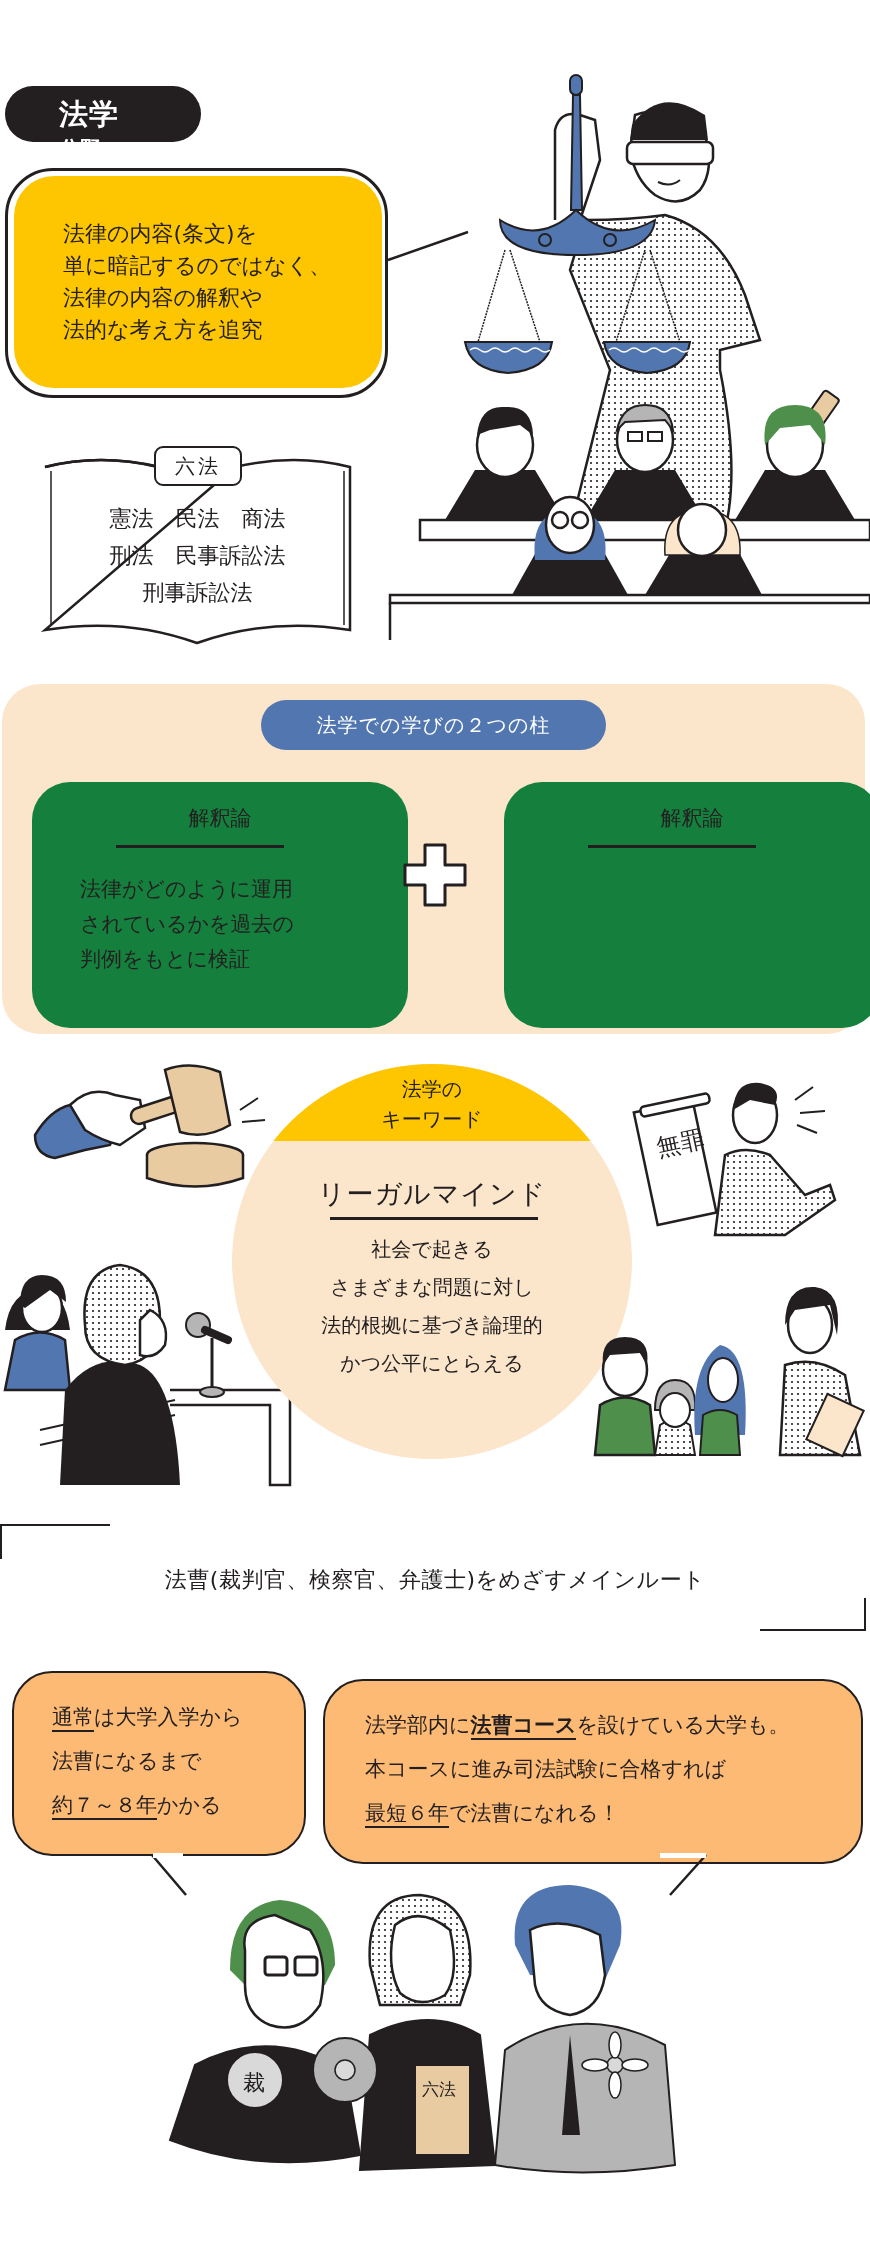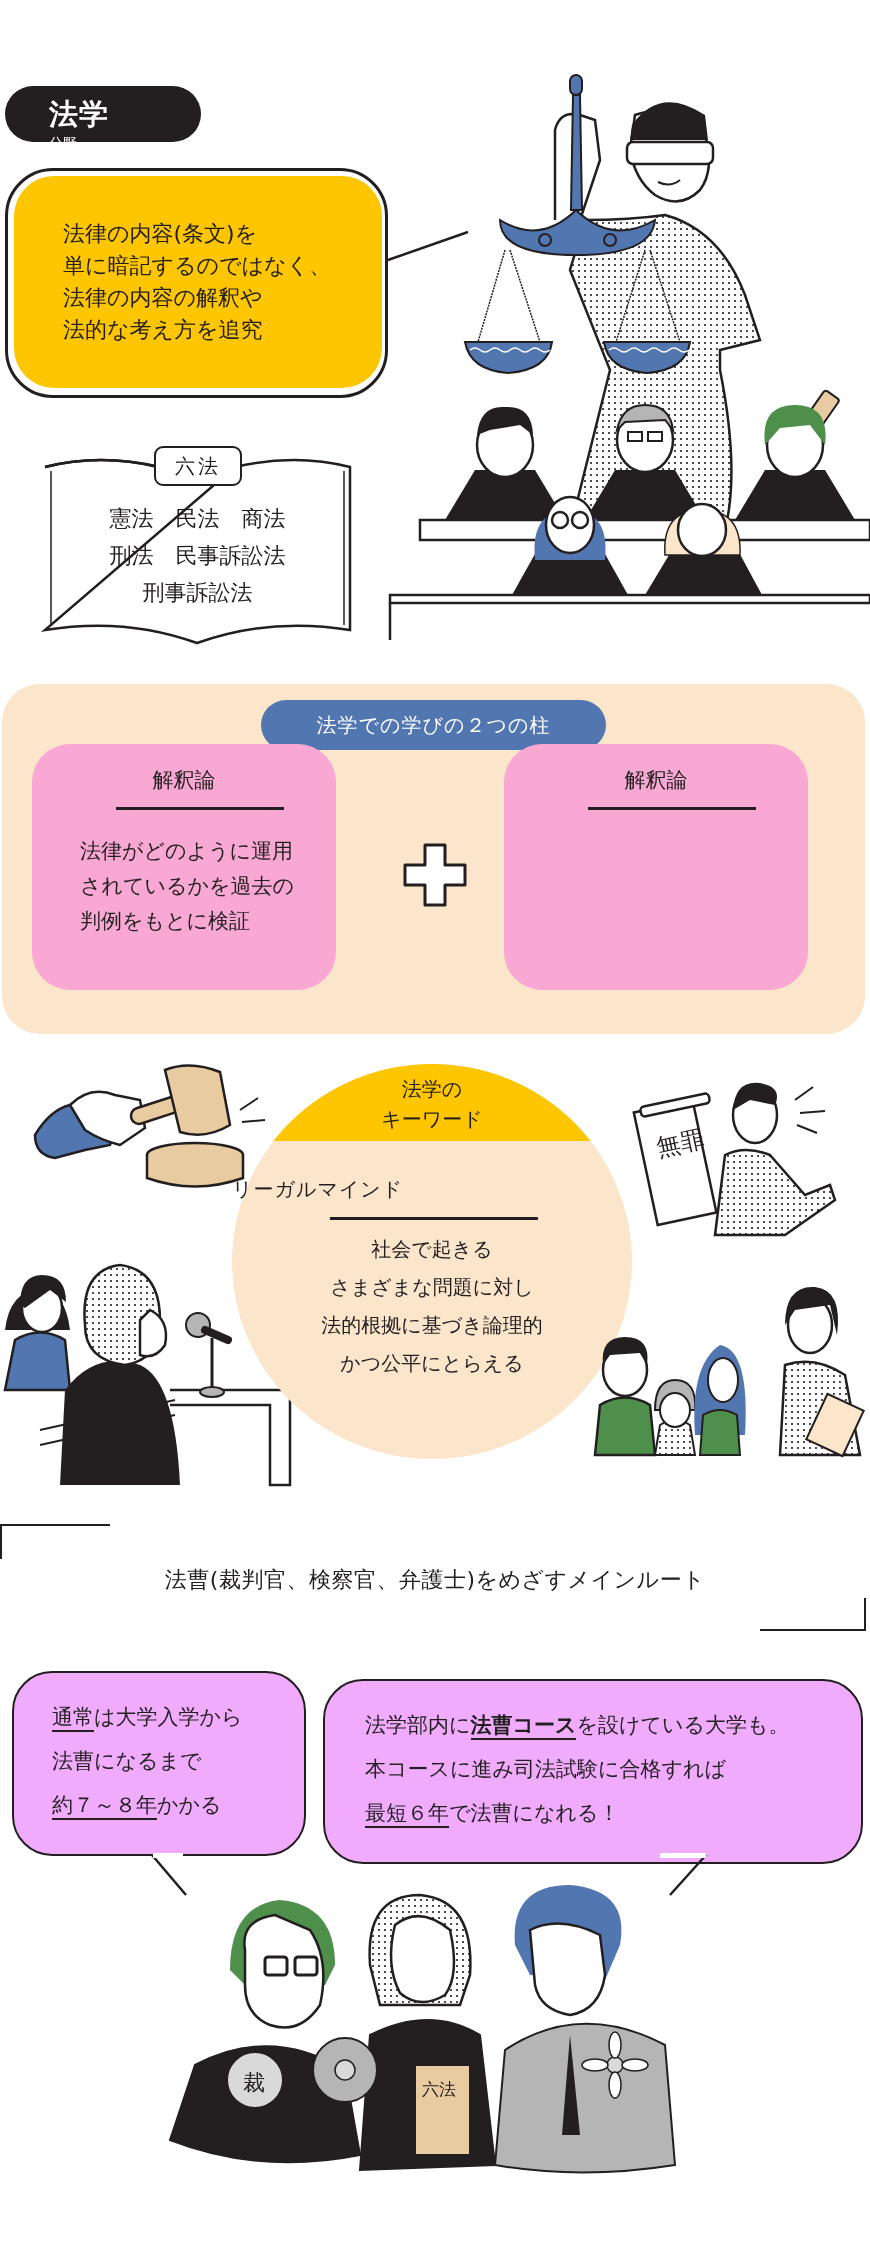--- a/index.html
+++ b/index.html
@@ -3,61 +3,61 @@
 <meta charset="utf-8">
 <style>
   * { box-sizing: border-box; margin: 0; padding: 0; }
   html, body { width: 870px; height: 2251px; background: #ffffff; overflow: hidden; }
   body { position: relative; font-family: "DejaVu Sans", "Liberation Sans", sans-serif; color: #231f20; }
   .abs { position: absolute; }
 
   
   .title-pill { left: 5px; top: 86px; width: 196px; height: 56px; background: #231f20; border-radius: 28px; color: #fff; display: flex; align-items: baseline; padding-left: 42px; padding-top: 9px; flex-direction: column; }
   .title-main { font-size: 29px; font-weight: bold; letter-spacing: 1px; }
-  .title-sub { font-size: 14px; font-weight: normal; margin-left: 2px; }
+  .title-sub { font-size: 21px; font-weight: bold; margin-left: 12px; }
 
   
   .yellow-outer { left: 5px; top: 168px; width: 383px; height: 230px; border: 3px solid #231f20; border-radius: 48px; background: #fff; }
   .yellow-inner { left: 14px; top: 176px; width: 368px; height: 212px; border-radius: 40px; background: #fdc600; }
   .yellow-text { left: 63px; top: 218px; font-size: 22px; line-height: 32px; color: #231f20; }
   .yellow-text div { white-space: nowrap; }
 
   
   .book { left: 40px; top: 445px; width: 315px; height: 200px; }
   .book-title { left: 154px; top: 446px; width: 88px; height: 40px; border: 2.5px solid #231f20; border-radius: 9px; background: #fff; font-size: 20px; display: flex; align-items: center; justify-content: center; letter-spacing: 3px; }
   .book-lines { left: 40px; top: 500px; width: 315px; text-align: center; font-size: 22px; line-height: 37px; }
   .book-lines div { white-space: pre; }
 
   
   .panel { left: 2px; top: 684px; width: 863px; height: 350px; background: #fbe6cc; border-radius: 38px; }
   .panel-badge { left: 261px; top: 700px; width: 345px; height: 50px; background: #5176b0; border-radius: 25px; color: #fff; font-size: 20px; display: flex; align-items: center; justify-content: center; letter-spacing: 1px; }
-  .card { top: 744px; width: 304px; height: 246px; background: #f9a8d4; border-radius: 38px; }
+  .card { top: 782px; width: 376px; height: 246px; background: #15803d; border-radius: 38px; }
   .card-left { left: 32px; }
   .card-right { left: 504px; }
   .card-head { position: absolute; left: 0; width: 100%; top: 22px; text-align: center; font-size: 21px; }
   .card-rule { position: absolute; left: 84px; width: 168px; top: 63px; height: 3px; background: #231f20; }
   .card-body { position: absolute; left: 48px; top: 90px; font-size: 21px; line-height: 35px; }
   .card-body div { white-space: nowrap; }
   .plus { left: 403px; top: 843px; width: 64px; height: 64px; }
 
   
   .kw-circle { left: 232px; top: 1064px; width: 400px; height: 395px; border-radius: 50%; background: #fbe6cc; overflow: hidden; }
   .kw-cap { position: absolute; left: 0; top: 0; width: 100%; height: 77px; background: #fdc600; }
   .kw-cap-text { left: 232px; top: 1074px; width: 400px; text-align: center; font-size: 20px; line-height: 30px; }
-  .kw-term { left: 232px; top: 1176px; width: 400px; text-align: left; font-size: 20px; letter-spacing: 1px; }
+  .kw-term { left: 232px; top: 1176px; width: 400px; text-align: center; font-size: 27px; letter-spacing: 1px; }
   .kw-rule { left: 330px; top: 1217px; width: 208px; height: 3px; background: #231f20; }
   .kw-body { left: 232px; top: 1230px; width: 400px; text-align: center; font-size: 20px; line-height: 38px; }
 
   
   .route-corner-tl { left: 0; top: 1524px; width: 110px; height: 35px; border-top: 2.5px solid #231f20; border-left: 2.5px solid #231f20; }
   .route-corner-br { left: 760px; top: 1598px; width: 106px; height: 33px; border-bottom: 2.5px solid #231f20; border-right: 2.5px solid #231f20; }
   .route-title { left: 0; top: 1565px; width: 870px; text-align: center; font-size: 22px; letter-spacing: 0.5px; }
 
   
-  .bubble { position: absolute; border: 2.5px solid #231f20; border-radius: 40px; background: #f0abfc; }
+  .bubble { position: absolute; border: 2.5px solid #231f20; border-radius: 40px; background: #fdba74; }
   .bubble-left { left: 12px; top: 1671px; width: 294px; height: 185px; }
   .bubble-right { left: 323px; top: 1671px; width: 540px; height: 185px; margin-top: 8px; }
   .bubble-text { position: absolute; font-size: 21px; line-height: 44px; white-space: nowrap; }
   .bubble-left .bubble-text { left: 38px; top: 22px; }
   .bubble-right .bubble-text { left: 40px; top: 22px; }
   .ul { border-bottom: 2px solid #231f20; padding-bottom: 1px; }
   .bold { font-weight: bold; }
 
   svg { display: block; overflow: visible; }
 </style>

